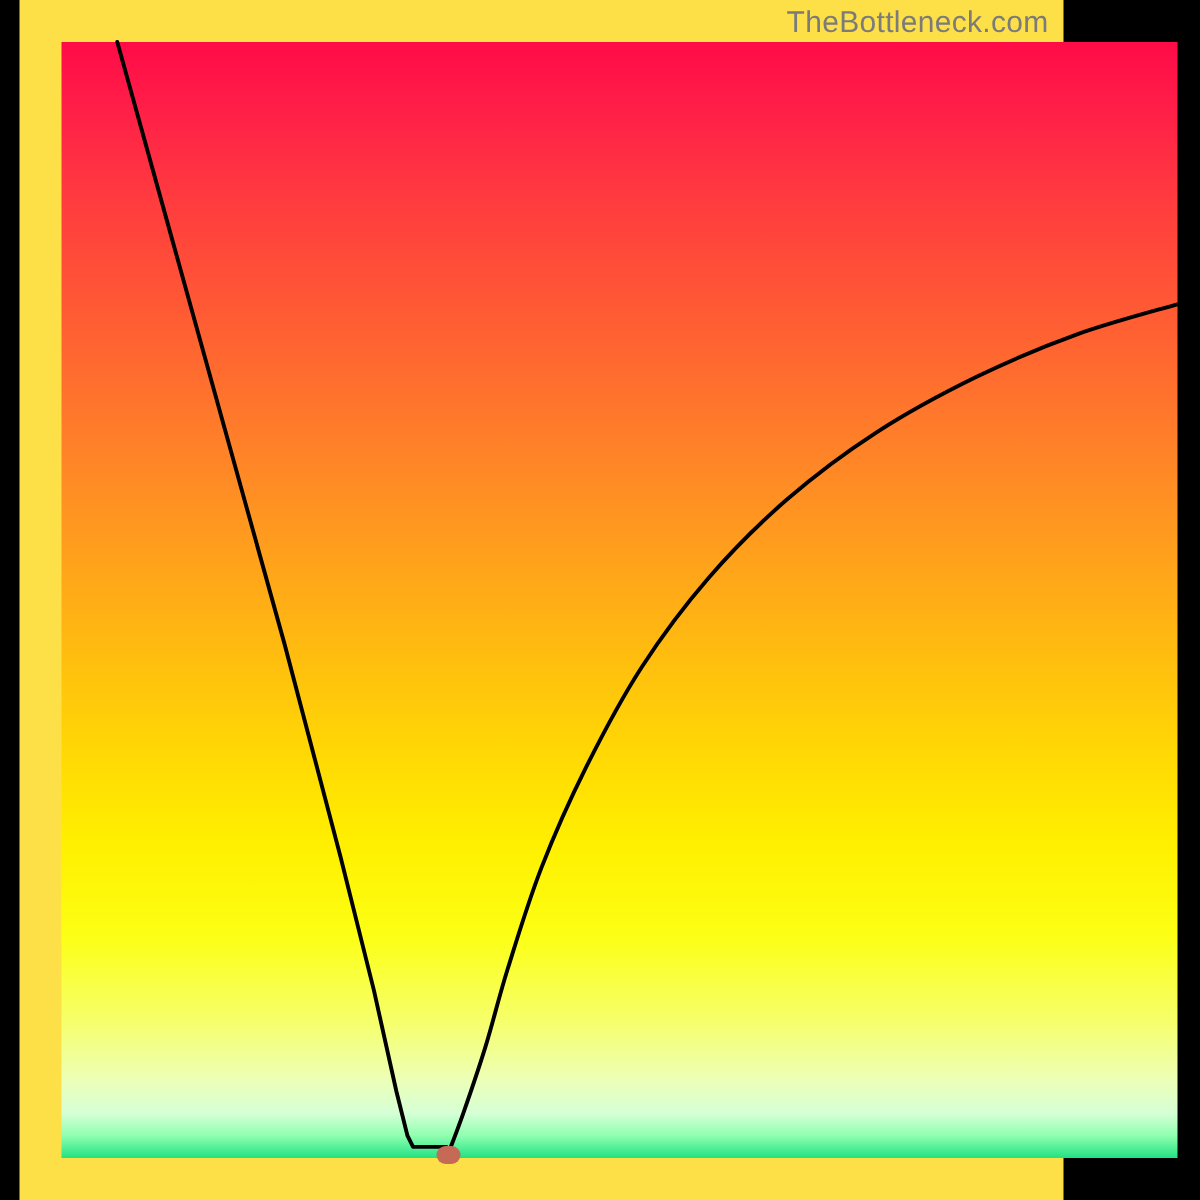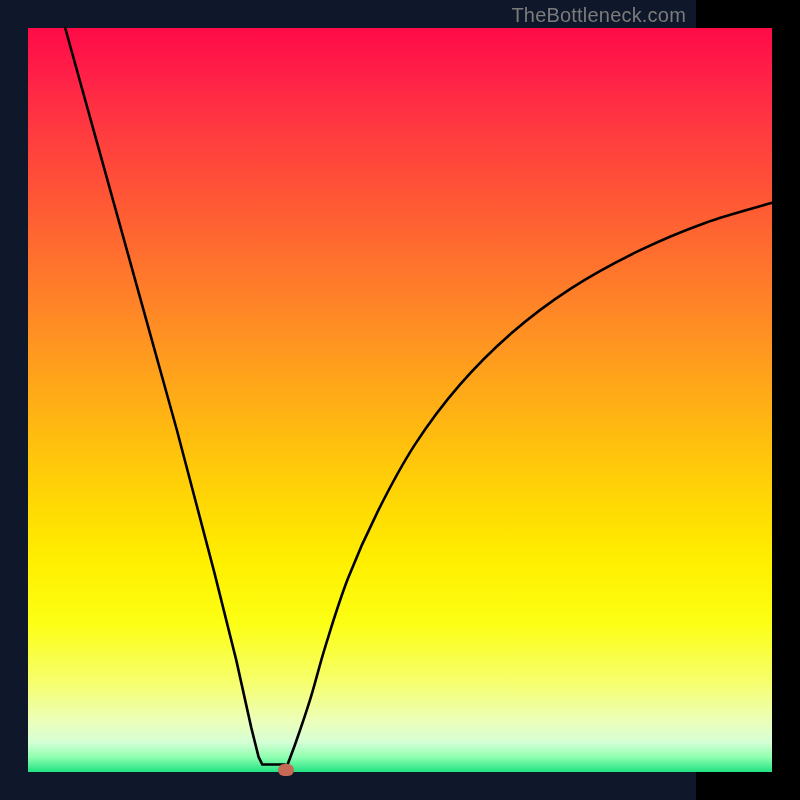--- a/index.html
+++ b/index.html
@@ -5,25 +5,25 @@
   html, body {
     margin: 0;
     padding: 0;
     width: 800px;
     height: 800px;
     background: #000;
     overflow: hidden;
   }
   .frame {
     position: absolute;
-    left: 0;
+    left: 13px;
     top: 0;
     width: 696px;
     height: 800px;
-    background: #0f172a;
+    background: #fde047;
   }
   .plot {
     position: absolute;
     left: 28px;
     top: 28px;
     width: 744px;
     height: 744px;
     background: linear-gradient(to bottom,
       #ff0b47 0%,
       #ff1f48 6%,

